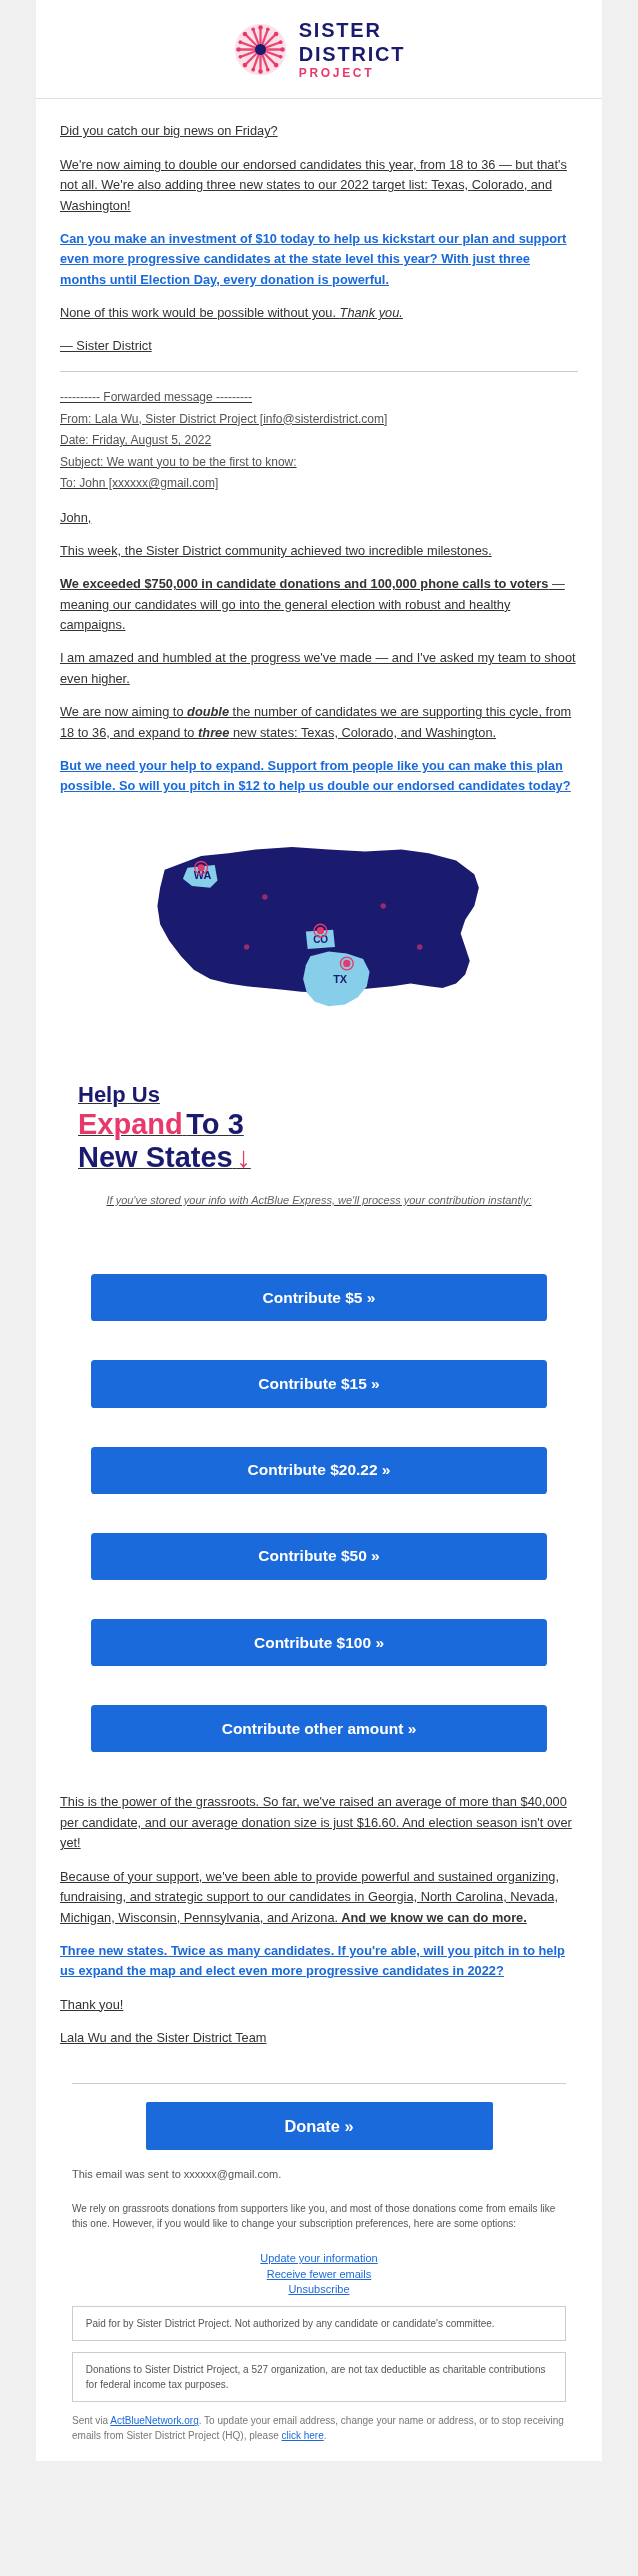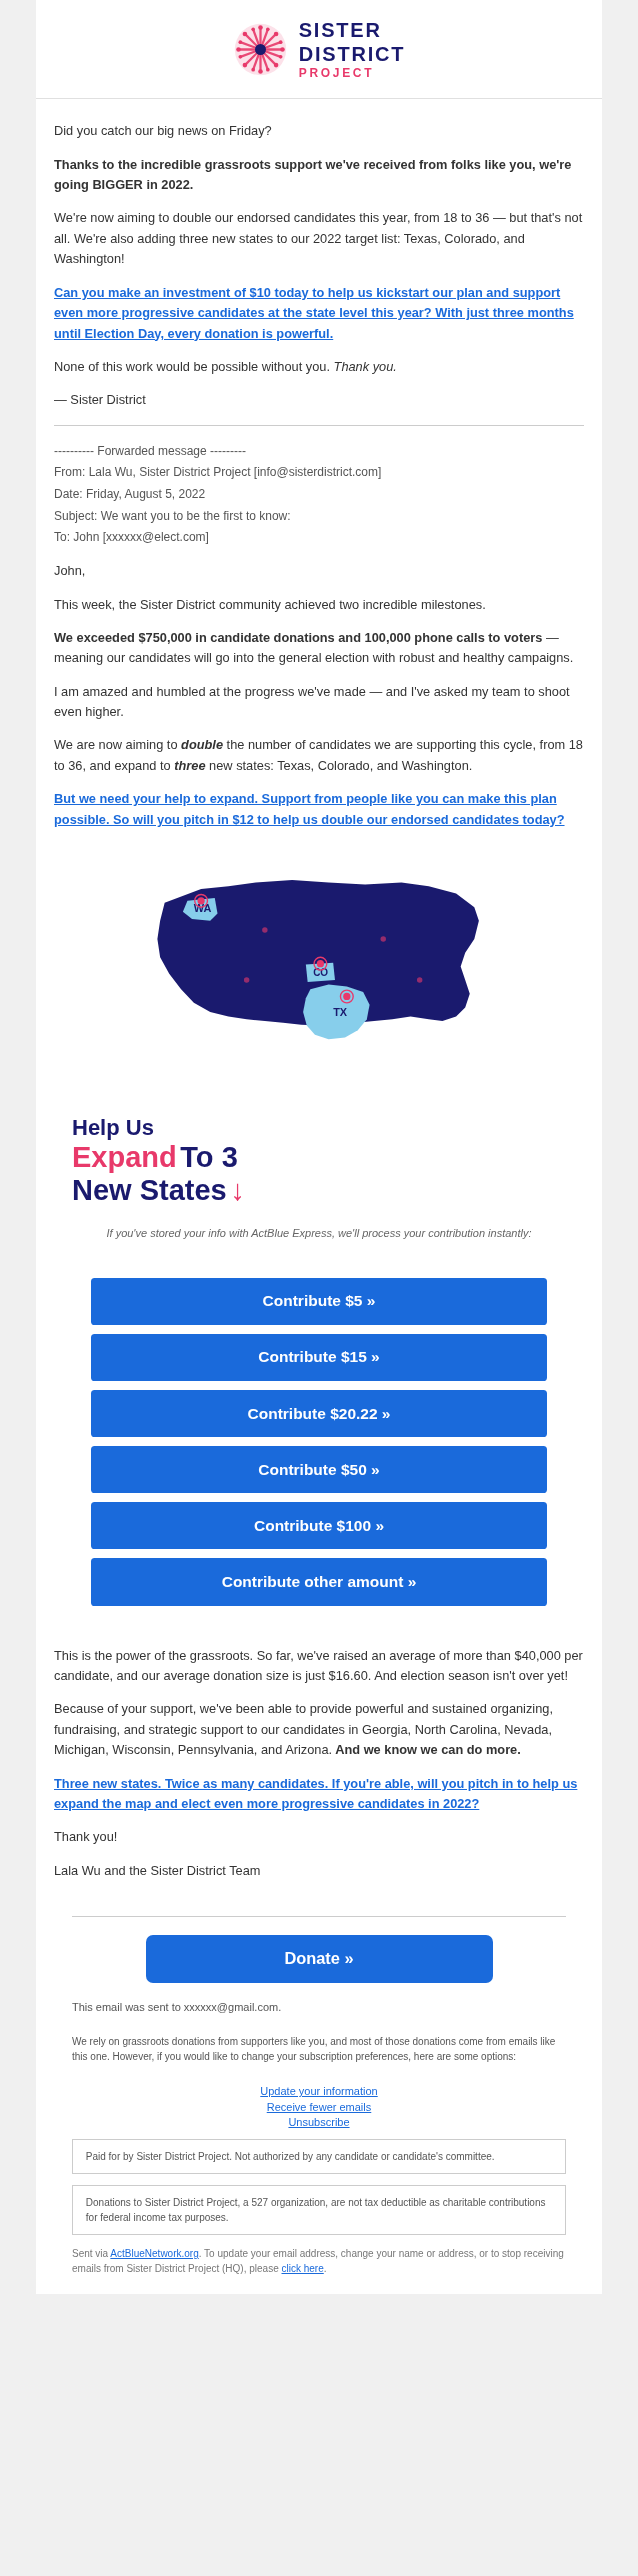--- a/index.html
+++ b/index.html
@@ -48,21 +48,22 @@
       color: #1a1a6e;
       letter-spacing: 1.8px;
     }
     .logo-text .project {
       font-size: 12px;
       color: #e8396a;
       letter-spacing: 2.7px;
       font-weight: bold;
     }
     .content {
-      padding: 22px 18px;
+      padding: 22px 24px;
+      text-decoration: underline;
     }
     .content p {
       margin-bottom: 12.8px;
       line-height: 1.6;
     }
     .content a {
       color: #1a6adb;
       text-decoration: underline;
     }
     .bold-link {
@@ -129,30 +130,31 @@
       background: #1a6adb;
       color: #fff;
       border: none;
       border-radius: 3.6px;
       padding: 14.6px;
       font-size: 15.5px;
       font-weight: bold;
       cursor: pointer;
       text-align: center;
       width: 100%;
+      margin-top: 30px;
     }
     .donate-section {
       text-align: center;
       margin: 18px 36px;
     }
     .donate-btn {
       background: #1a6adb;
       color: #fff;
       border: none;
-      border-radius: 7px;
+      border-radius: 2px;
       padding: 14.6px 36px;
       font-size: 16.4px;
       font-weight: bold;
       cursor: pointer;
       width: 100%;
       max-width: 347px;
     }
     .footer-email-note {
       text-align: left;
       font-size: 11px;
@@ -239,44 +241,41 @@
         <span class="district">DISTRICT</span>
         <span class="project">PROJECT</span>
       </div>
     </div>
   </div>
 
   <div class="content">
 
     <p>Did you catch our big news on Friday?</p>
 
-    <p>
-      <span class="bold">Thanks to the incredible grassroots support we've received from folks like you, we're going BIGGER in 2022.</span>
-    </p>
 
     <p>We're now aiming to double our endorsed candidates this year, from 18 to 36 — but that's not all. We're also adding three new states to our 2022 target list: Texas, Colorado, and Washington!</p>
 
     <p>
       <a href="#" class="bold-link">Can you make an investment of $10 today to help us kickstart our plan and support even more progressive candidates at the state level this year? With just three months until Election Day, every donation is powerful.</a>
     </p>
 
     <p>
       <span>None of this work would be possible without you. </span><span class="italic">Thank you.</span>
     </p>
 
     <p>— Sister District</p>
 
     <hr class="divider">
 
     <div class="forwarded-header">
       <div>---------- Forwarded message ---------</div>
       <div>From: Lala Wu, Sister District Project [info@sisterdistrict.com]</div>
       <div>Date: Friday, August 5, 2022</div>
       <div>Subject: We want you to be the first to know:</div>
-      <div>To: John [xxxxxx@elect.com]</div>
+      <div>To: John [xxxxxx@gmail.com]</div>
     </div>
 
     <p>John,</p>
 
     <p>This week, the Sister District community achieved two incredible milestones.</p>
 
     <p>
       <span class="bold">We exceeded $750,000 in candidate donations and 100,000 phone calls to voters</span><span> — meaning our candidates will go into the general election with robust and healthy campaigns.</span>
     </p>
 

